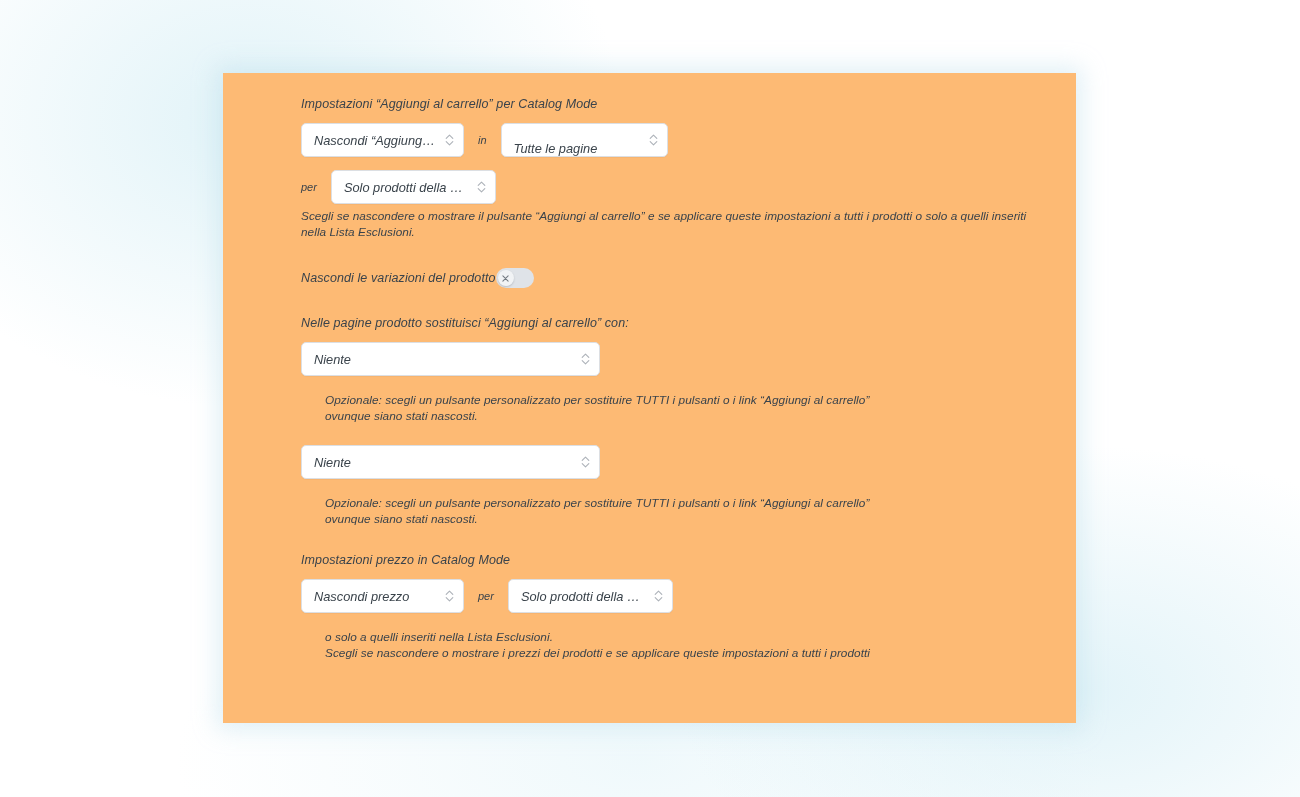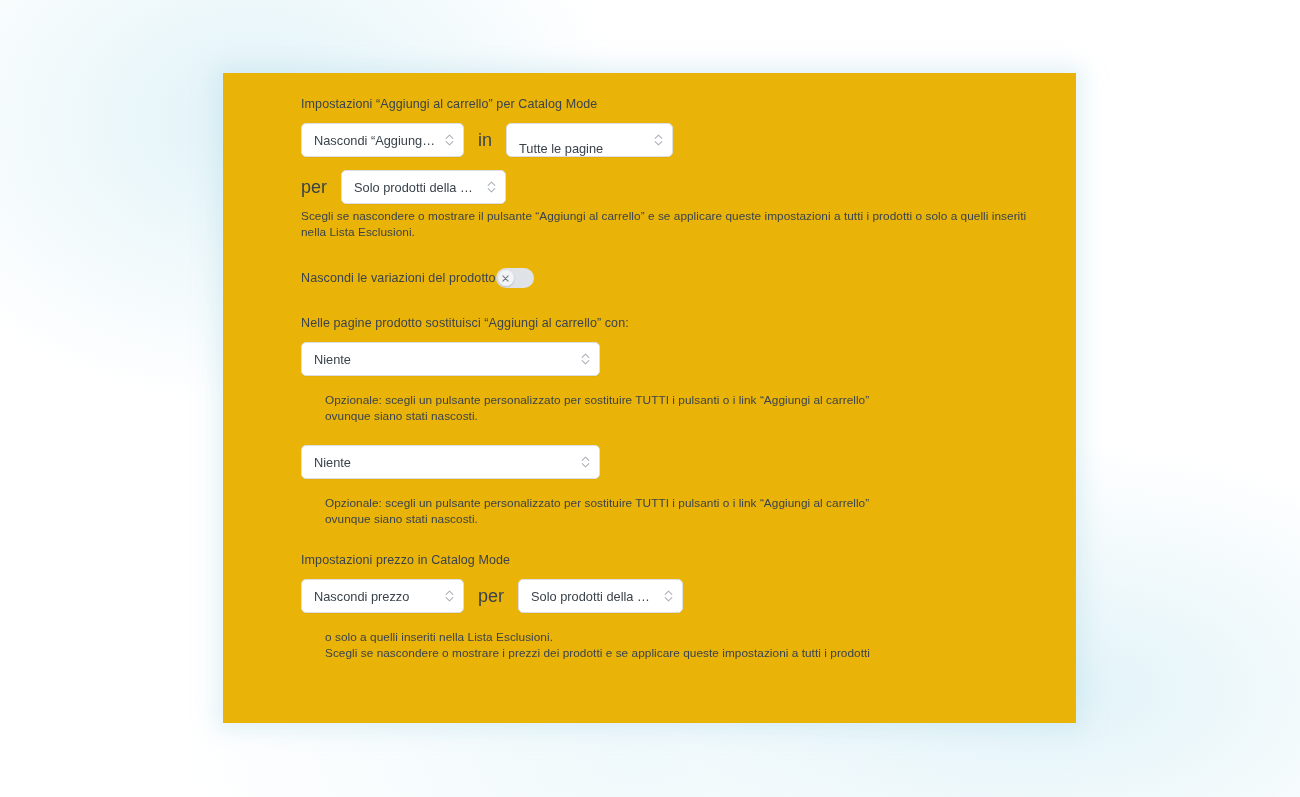--- a/index.html
+++ b/index.html
@@ -26,44 +26,45 @@
       radial-gradient(ellipse 620px 300px at 640px 760px, rgba(214,239,246,0.38), rgba(255,255,255,0) 75%),
       #ffffff;
   }
 
   .card {
     position: absolute;
     left: 223px;
     top: 73px;
     width: 853px;
     height: 650px;
-    background: #eab308;
+    background: #fdba74;
     box-shadow: 0 0 22px 6px rgba(176,216,231,0.38);
     overflow: hidden;
+    font-style: italic;
   }
 
   .card-inner {
     padding: 22px 40px 0 78px;
   }
 
   
   .label {
     font-size: 12.5px;
     line-height: 18px;
     color: #3a434b;
     letter-spacing: 0.1px;
   }
   .help {
     font-size: 11.8px;
     line-height: 16px;
     color: #3a434b;
     letter-spacing: 0.05px;
   }
   .inline-word {
-    font-size: 18px;
+    font-size: 11px;
     color: #3a434b;
     text-align: center;
   }
 
   
   .field-block { margin-bottom: 0; }
   .row {
     display: flex;
     align-items: center;
   }

